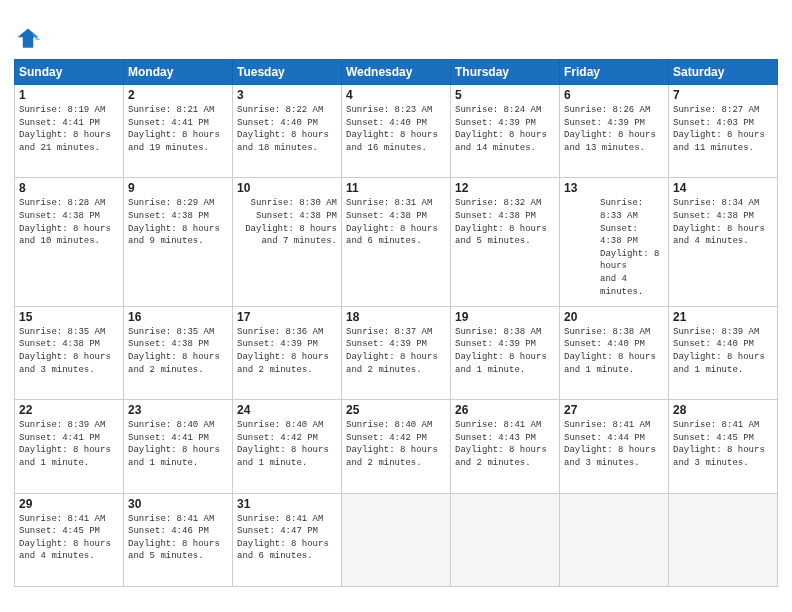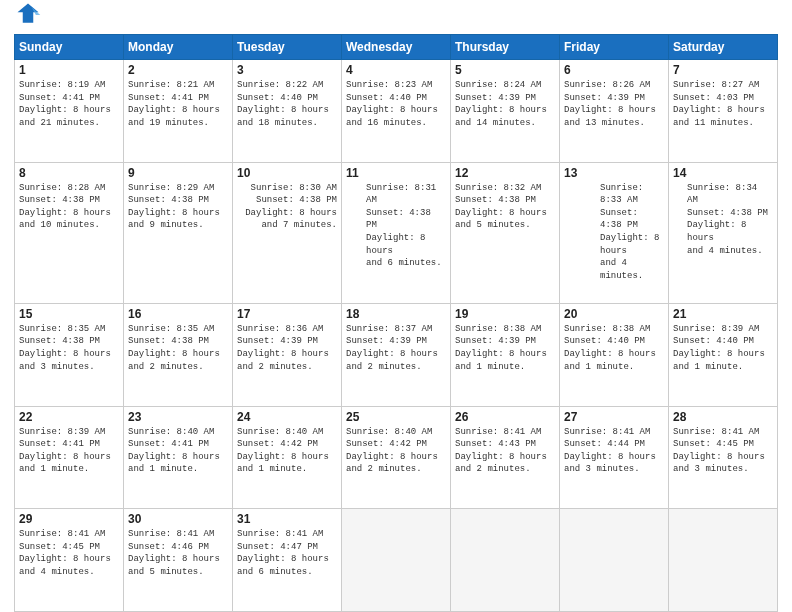--- a/index.html
+++ b/index.html
@@ -6,21 +6,21 @@
     body {
       width: 792px;
       height: 612px;
       font-family: Arial, sans-serif;
       background: #fff;
       overflow: hidden;
     }
     .page {
       width: 792px;
       height: 612px;
-      padding: 0 14px;
+      padding: 25px 14px;
       display: flex;
       flex-direction: column;
     }
     .header {
       display: flex;
       align-items: flex-start;
       justify-content: space-between;
       margin-bottom: 6px;
     }
     .logo {
@@ -193,42 +193,42 @@
           </td>
           <td>
             <span class="day-num">10</span>
             <div class="day-info" style="white-space: pre-line; text-align: right;">Sunrise: 8:30 AM
 Sunset: 4:38 PM
 Daylight: 8 hours
 and 7 minutes.</div>
           </td>
           <td>
             <span class="day-num">11</span>
-            <div class="day-info" style="white-space: pre-line; margin-left: 20px;">Sunrise: 8:31 AM
+            <div class="day-info" style="white-space: pre-line;">Sunrise: 8:31 AM
 Sunset: 4:38 PM
 Daylight: 8 hours
 and 6 minutes.</div>
           </td>
           <td>
             <span class="day-num">12</span>
             <div class="day-info" style="white-space: pre-line;">Sunrise: 8:32 AM
 Sunset: 4:38 PM
 Daylight: 8 hours
 and 5 minutes.</div>
           </td>
           <td>
             <span class="day-num">13</span>
             <div class="day-info" style="white-space: pre-line; margin-left: 36px;">Sunrise: 8:33 AM
 Sunset: 4:38 PM
 Daylight: 8 hours
 and 4 minutes.</div>
           </td>
           <td>
             <span class="day-num">14</span>
-            <div class="day-info" style="white-space: pre-line; margin-left: 14px;">Sunrise: 8:34 AM
+            <div class="day-info" style="white-space: pre-line;">Sunrise: 8:34 AM
 Sunset: 4:38 PM
 Daylight: 8 hours
 and 4 minutes.</div>
           </td>
         </tr>
         <tr class="week-row">
           <td>
             <span class="day-num">15</span>
             <div class="day-info" style="white-space: pre-line;">Sunrise: 8:35 AM
 Sunset: 4:38 PM

